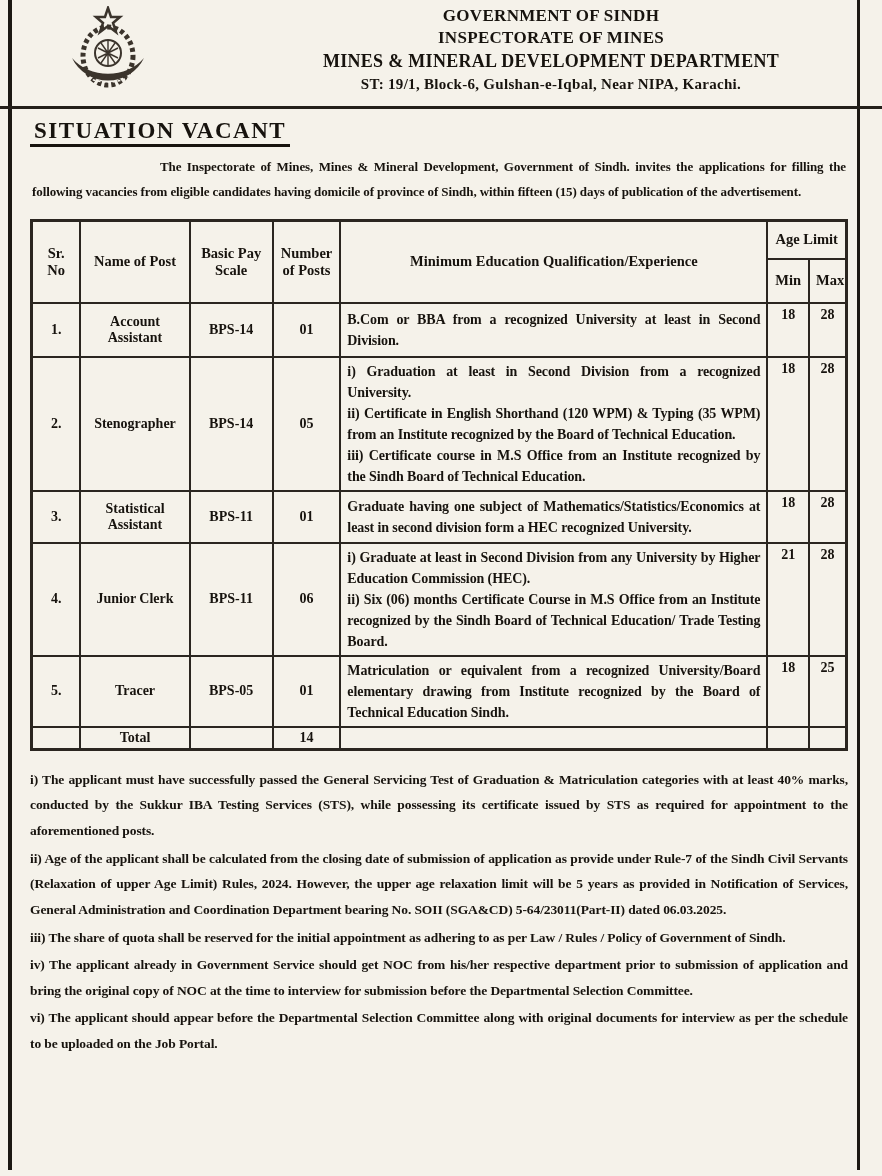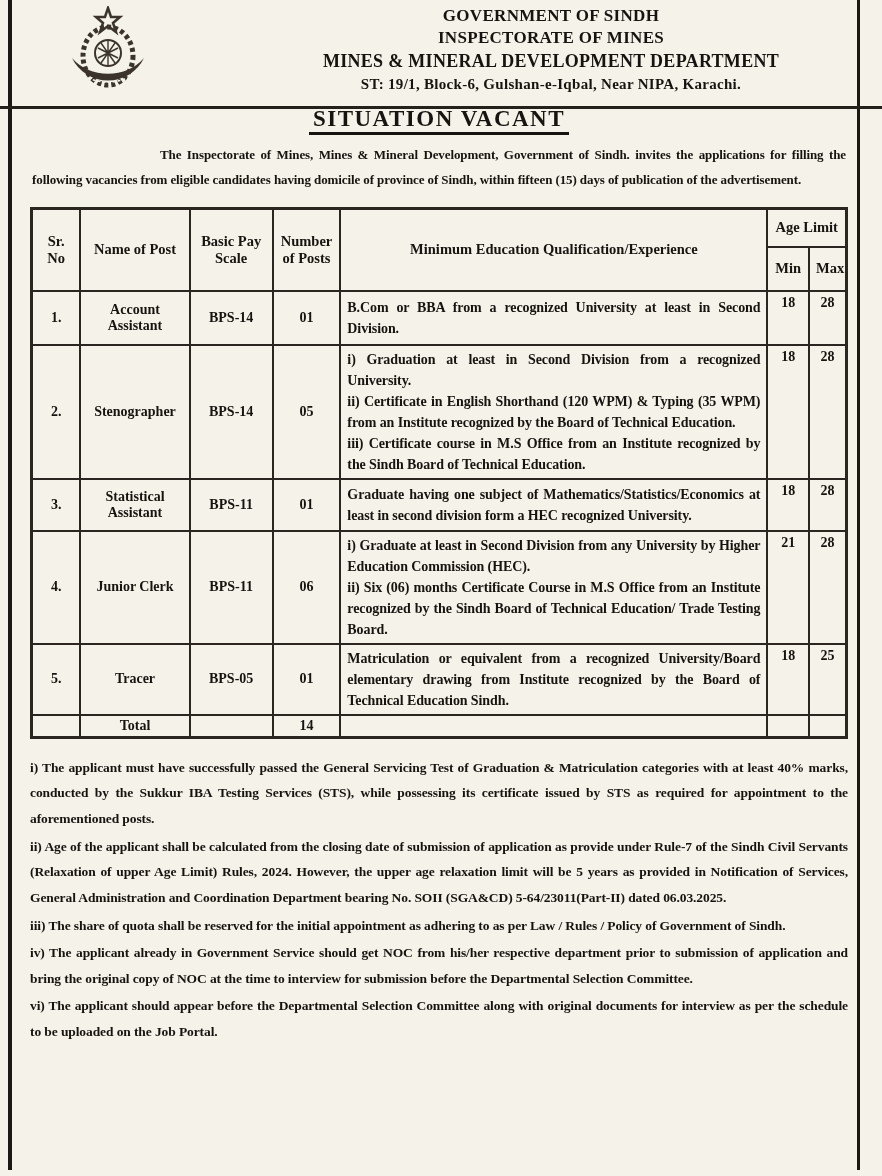--- a/index.html
+++ b/index.html
@@ -24,21 +24,21 @@
   .emblem{position:absolute;left:58px;top:6px;width:100px;height:100px;color:#3b342c;}
   .hdr-text{position:absolute;left:240px;right:20px;top:6px;text-align:center;letter-spacing:.3px;}
   .hdr-line1{font-size:17px;font-family:Liberation Serif, serif;}
   .hdr-line2{font-size:17px;margin-top:2px;}
   .hdr-line3{font-size:18px;margin-top:3px;}
   .hdr-line4{font-size:15px;margin-top:4px;}
 
   .content{padding:0 34px 0 30px;}
 
   .doc-title{
-    text-align:center;margin:0 0 4px 0;font-size:23px;letter-spacing:1.5px;
+    text-align:left;margin:12px 0 4px 0;font-size:23px;letter-spacing:1.5px;
   }
   .doc-title span{border-bottom:3px solid var(--ink);padding:0 4px 1px 4px;}
 
   .intro{
     margin:10px 2px 14px 2px;font-size:13px;line-height:1.95;
     text-align:justify;text-indent:128px;letter-spacing:-.1px;
   }
 
   
   table.vac{

